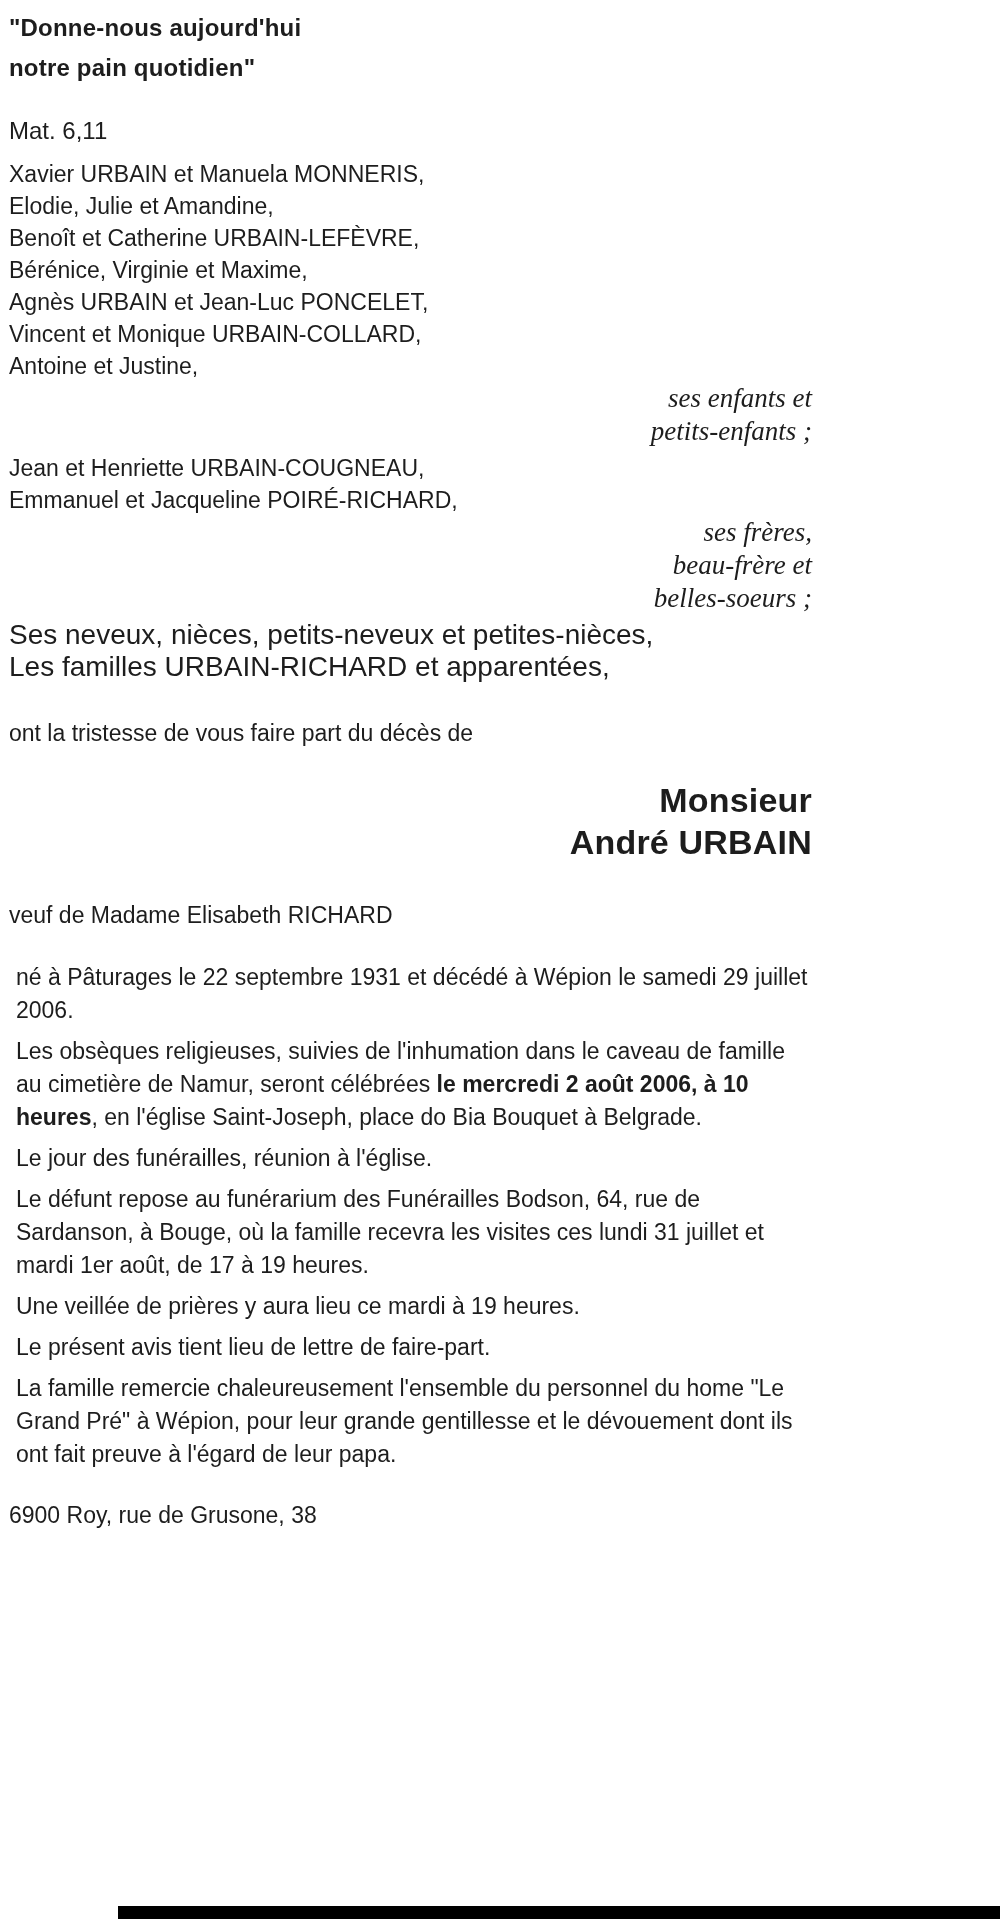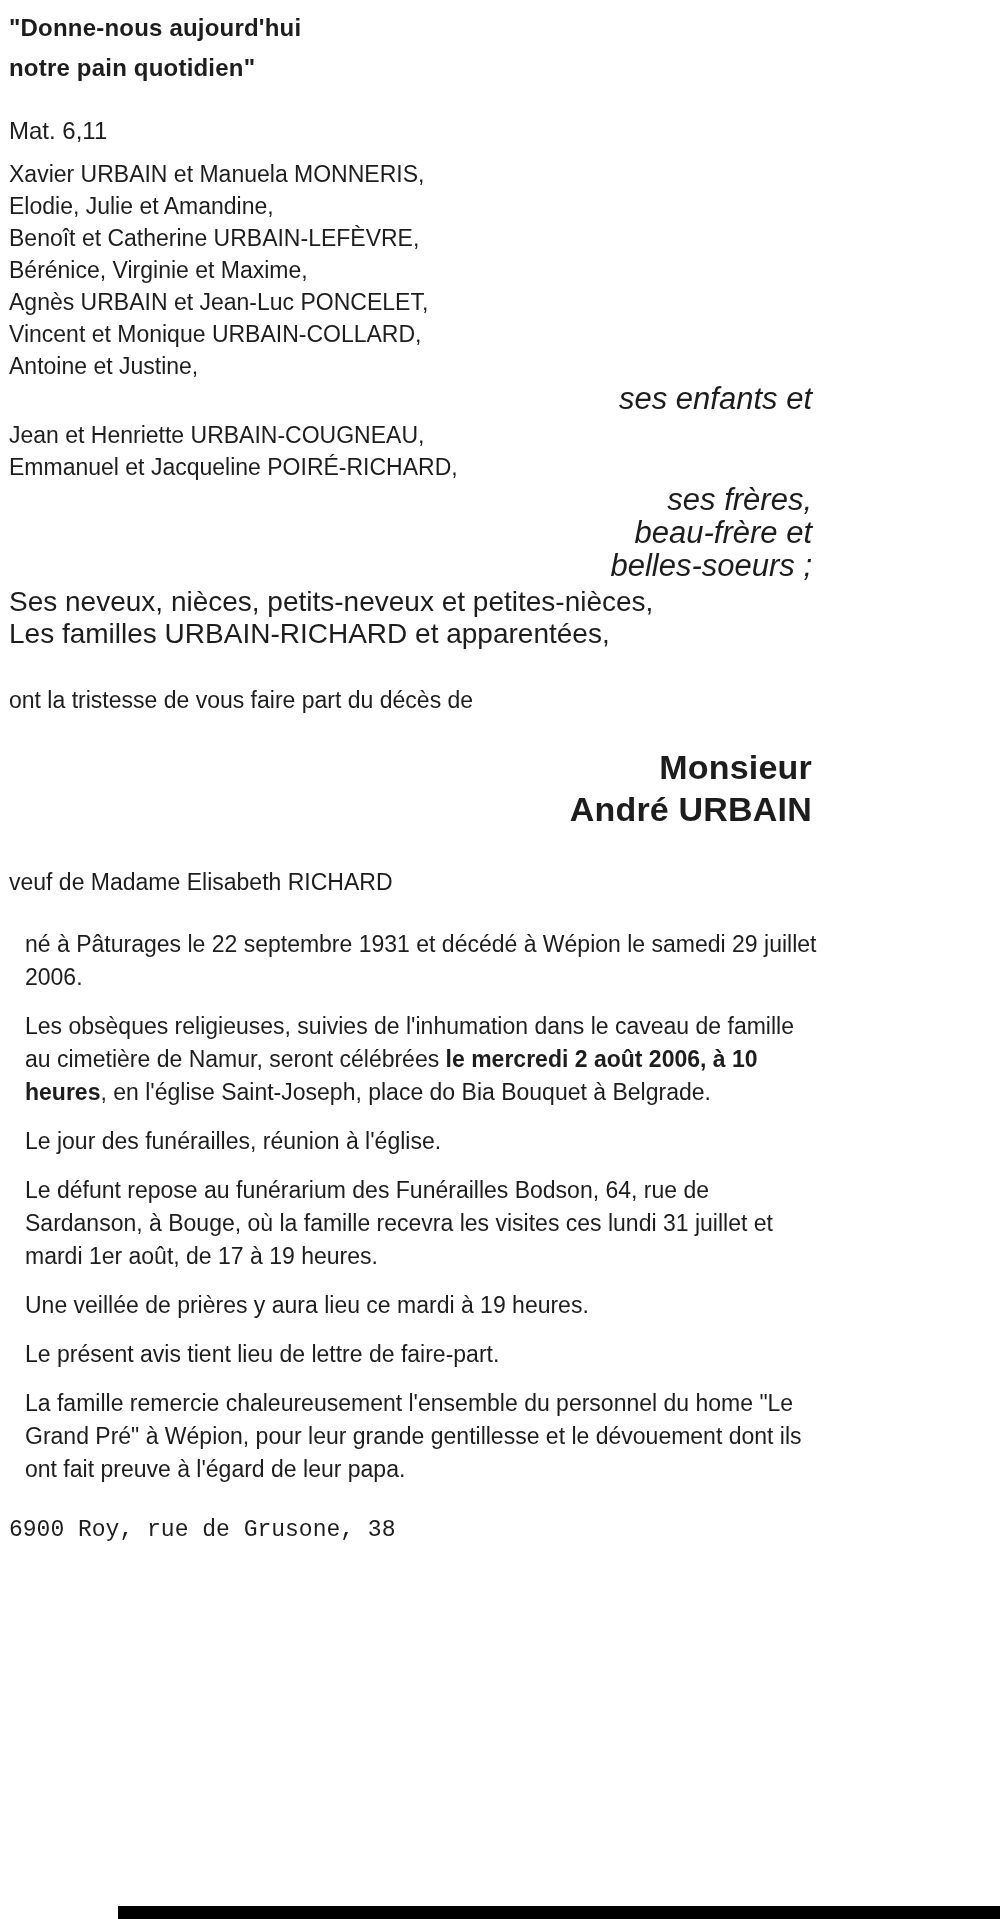--- a/index.html
+++ b/index.html
@@ -29,23 +29,24 @@
     font-size: 24px;
     line-height: 30px;
   }
   .family-block {
     margin-top: 12px;
     font-size: 23px;
     line-height: 32px;
   }
   .relation-block {
     font-style: italic;
-    font-size: 31px;
+    font-size: 27px;
     line-height: 33px;
     text-align: right;
+    font-family: Liberation Serif, serif;
   }
   .others-block {
     margin-top: 4px;
     font-size: 28px;
     line-height: 32px;
   }
   .announcement {
     margin-top: 34px;
     font-size: 23px;
     line-height: 32px;
@@ -59,30 +60,29 @@
     text-align: right;
   }
   .marital-status {
     margin-top: 36px;
     font-size: 23px;
     line-height: 32px;
   }
   .para {
     font-size: 23px;
     line-height: 33px;
-    margin: 16px;
+    margin: 7px;
     width: 795px;
   }
   .gap-big { margin-top: 30px; }
   .gap-small { margin-top: 8px; }
   .address {
     margin-top: 28px;
     font-size: 23px;
     line-height: 32px;
-    font-family: Liberation Mono, monospace;
   }
   .bottom-bar {
     position: absolute;
     left: 118px;
     right: 0;
     bottom: 0;
     height: 13px;
     background: #000000;
   }
   b.inline-bold { font-weight: 700; }
@@ -104,20 +104,21 @@
     <div>Elodie, Julie et Amandine,</div>
     <div>Benoît et Catherine URBAIN-LEFÈVRE,</div>
     <div>Bérénice, Virginie et Maxime,</div>
     <div>Agnès URBAIN et Jean-Luc PONCELET,</div>
     <div>Vincent et Monique URBAIN-COLLARD,</div>
     <div>Antoine et Justine,</div>
   </div>
 
   <div class="relation-block">
     <div>ses enfants et</div>
+    <div>petits-enfants ;</div>
   </div>
 
   <div class="family-block" style="margin-top:4px;">
     <div>Jean et Henriette URBAIN-COUGNEAU,</div>
     <div>Emmanuel et Jacqueline POIRÉ-RICHARD,</div>
   </div>
 
   <div class="relation-block">
     <div>ses frères,</div>
     <div>beau-frère et</div>

